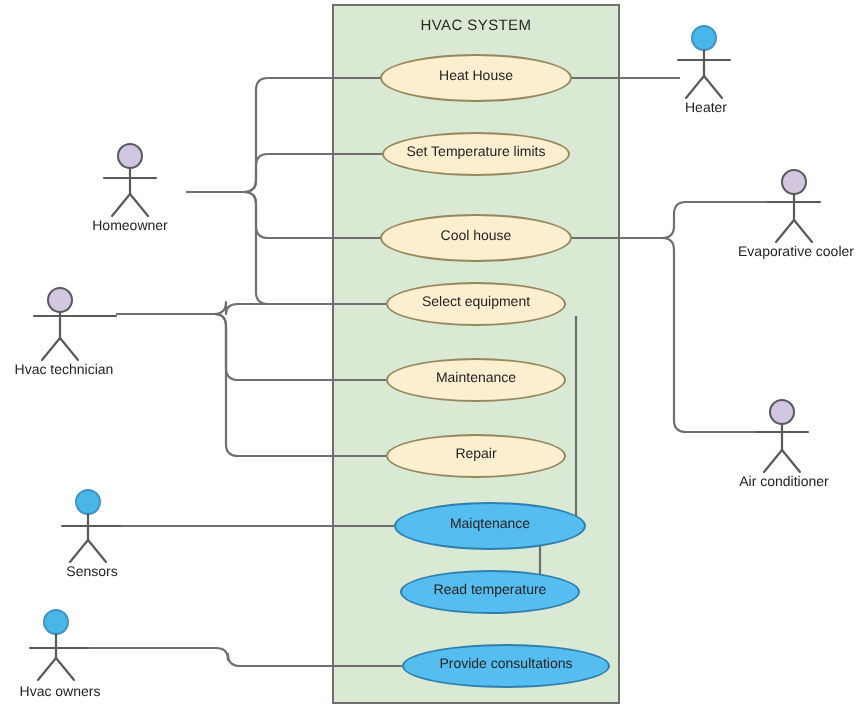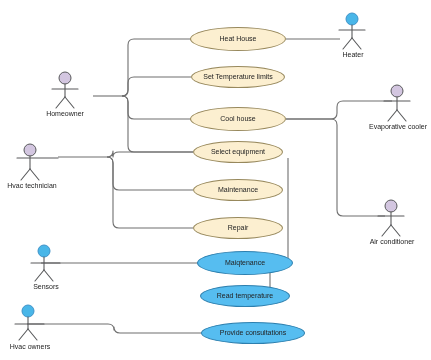--- a/index.html
+++ b/index.html
@@ -73,20 +73,23 @@
     color: #232323;
     text-align: center;
   }
   .actor svg { display: block; }
 </style>
 </head>
 <body>
 
 <div id="canvas">
 
+  <div class="sysbox">
+    <div class="sysbox-title">HVAC SYSTEM</div>
+  </div>
 
   <svg id="wires" viewBox="0 0 431 360" xmlns="http://www.w3.org/2000/svg">
     <g fill="none" stroke="#6f6f6f" stroke-width="1.1" stroke-linejoin="round" stroke-linecap="butt">
 
       <path d="M93,96 L122,96"></path>
 
       <path d="M122,96 Q128,96 128,90 L128,45 Q128,39 134,39 L190,39"></path>
 
       <path d="M122,96 Q128,96 128,90 L128,83 Q128,77 134,77 L191,77"></path>
 

